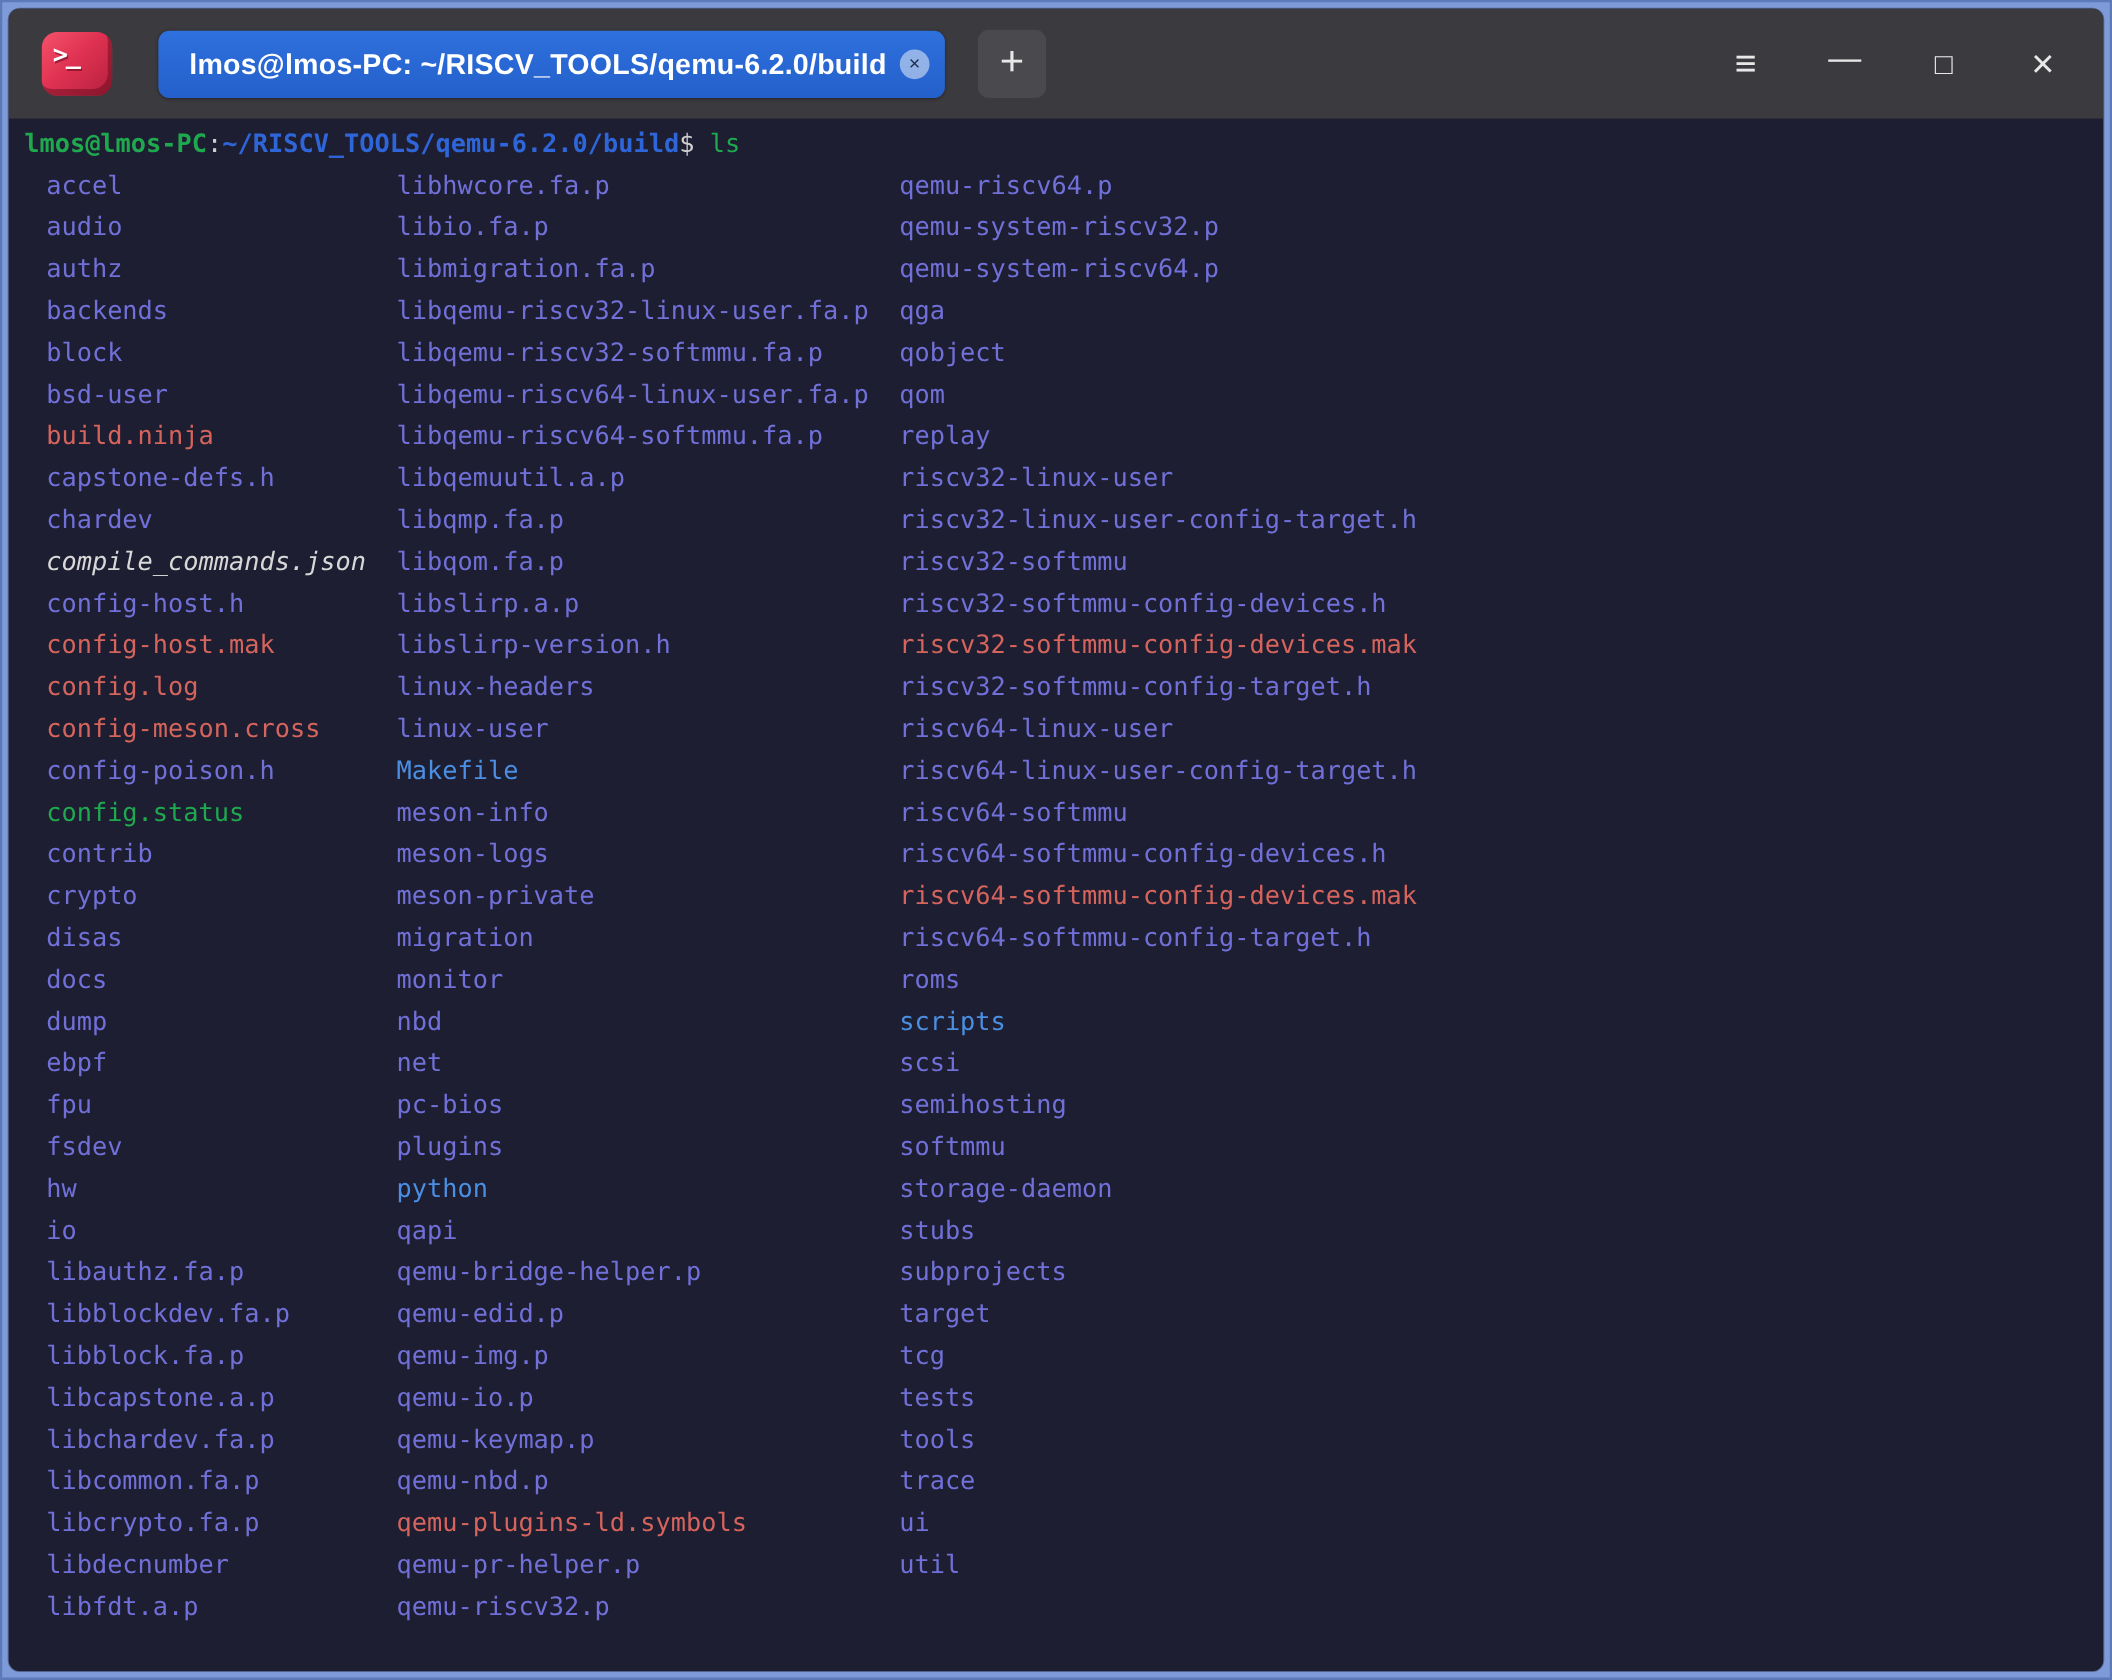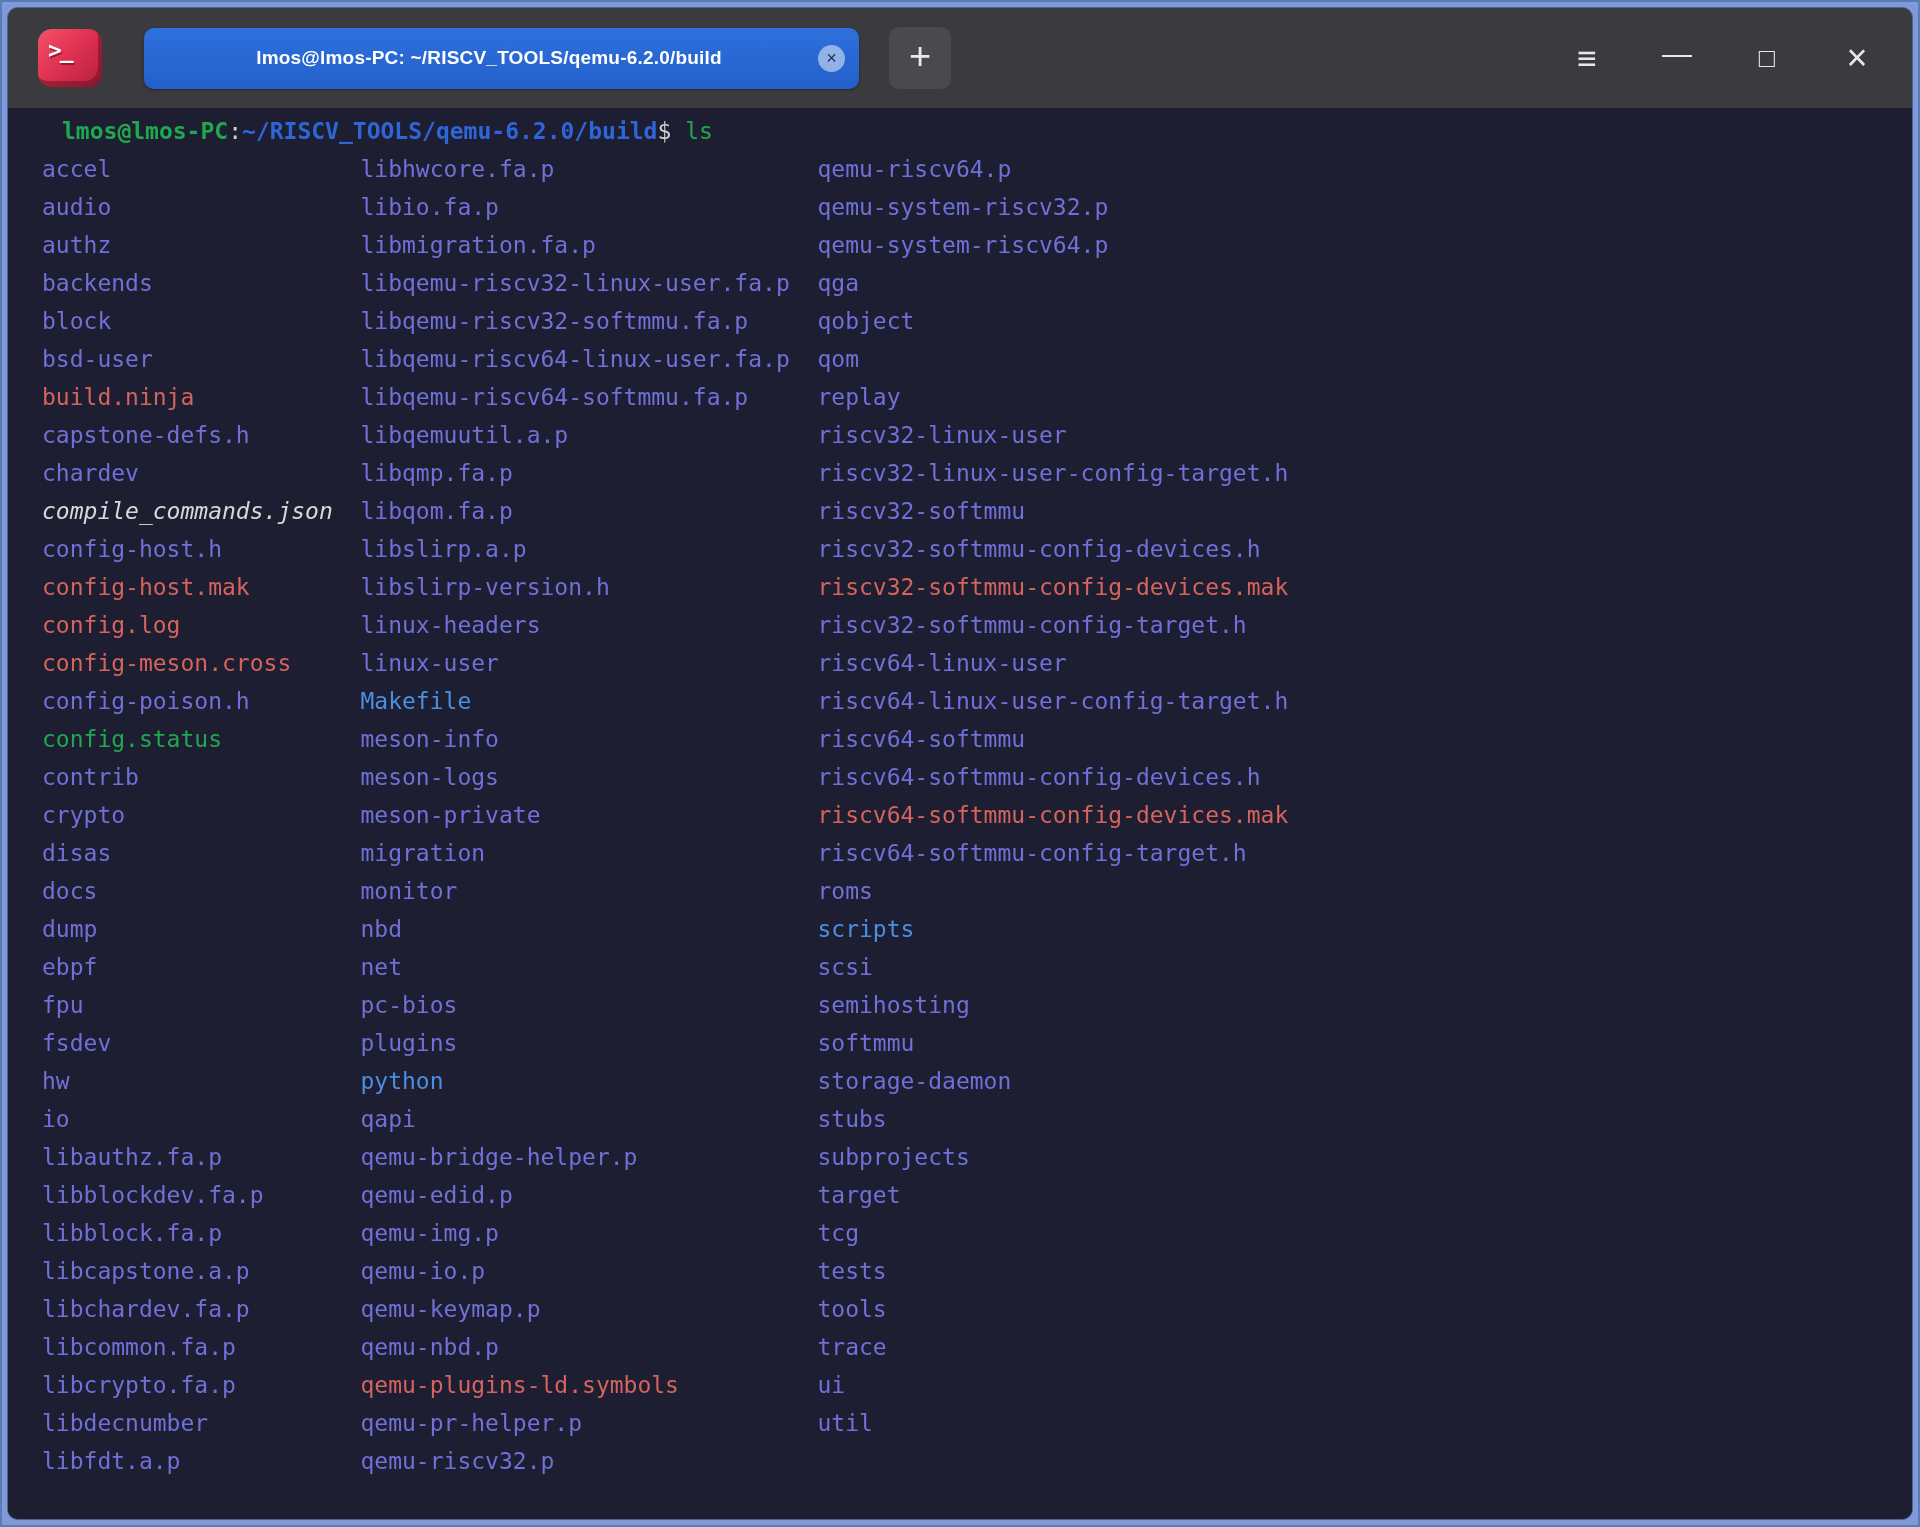--- a/index.html
+++ b/index.html
@@ -55,21 +55,21 @@
     margin-left:42px;width:715px;height:61px;flex:0 0 auto;
     background:linear-gradient(180deg,#2e70dd,#2460cb);
     border-radius:10px;
     display:flex;align-items:center;
     padding:0 14px 0 26px;
     box-shadow:0 1px 3px rgba(0,0,0,.35);
     cursor:default;
   }
   .tab-title{
     flex:1;text-align:center;color:#ffffff;
-    font-size:19px;font-weight:700;letter-spacing:.2px;
+    font-size:26px;font-weight:700;letter-spacing:.2px;
     white-space:nowrap;overflow:hidden;
   }
   .tab-close{
     width:27px;height:27px;border-radius:50%;flex:0 0 auto;
     background:rgba(232,238,248,.55);
     color:#1e2c49;font-size:18px;line-height:27px;text-align:center;
     margin-left:10px;cursor:pointer;
   }
   .new-tab{
     margin-left:30px;width:62px;height:62px;border-radius:10px;flex:0 0 auto;
@@ -92,21 +92,21 @@
   
   .terminal{
     flex:1;overflow:hidden;
     background:var(--color-terminal-bg);
     font-family:"DejaVu Sans Mono","Liberation Mono",monospace;
     font-size:23px;line-height:38px;
     padding:4px 0 0 14px;
     color:var(--color-foreground);
     cursor:text;
   }
-  .line{white-space:pre;height:38px;margin-left:40px;}
+  .line{white-space:pre;height:38px;}
   .listing{display:flex;align-items:flex-start;}
   .col{white-space:pre;}
   .col-0{width:23ch;margin-left:20px;}
   .col-1{width:33ch;}
   .col-2{flex:1;}
   .entry{height:38px;white-space:pre;}
   .c-fg{color:var(--color-foreground);}
   .c-user{color:var(--color-green);font-weight:700;}
   .c-path{color:var(--color-prompt-path-blue);font-weight:700;}
   .c-dir{color:var(--color-directory);}

